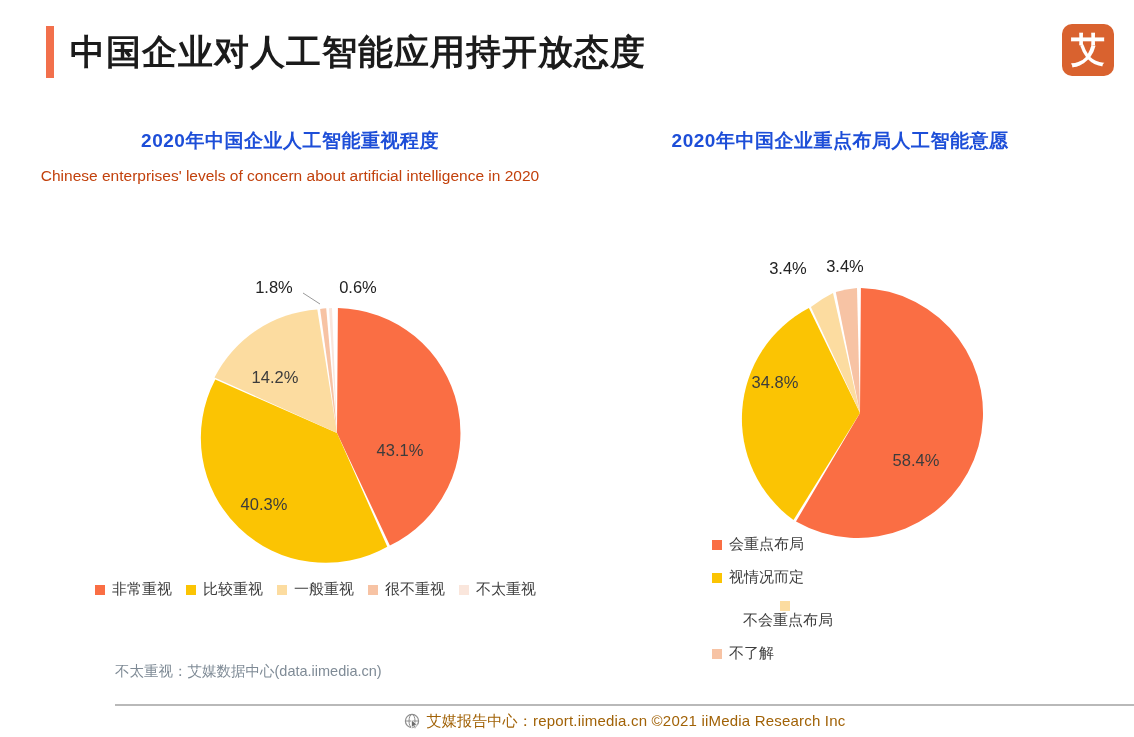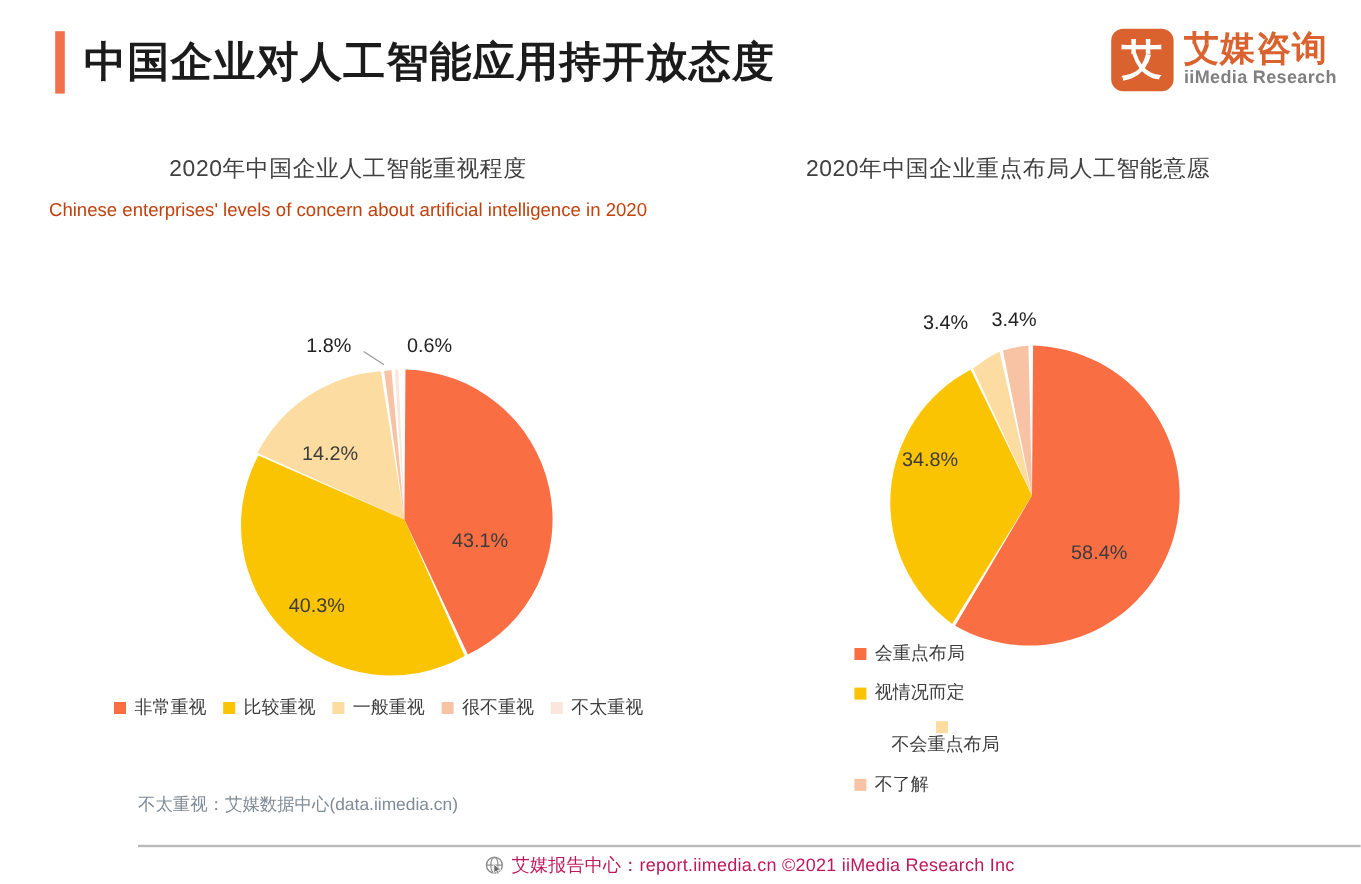--- a/index.html
+++ b/index.html
@@ -33,21 +33,21 @@
   .logo-cn { font-size:29px; font-weight:bold; color:#D9622F; line-height:30px; letter-spacing:1px; }
   .logo-en { font-size:15px; font-weight:bold; color:#808080; line-height:18px; letter-spacing:0.3px; }
 
   
   .panel { position:absolute; top:110px; width:540px; height:560px; }
   .panel-left  { left:20px; }
   .panel-right { left:570px; }
 
   .chart-title {
     position:absolute; left:0; top:18px; width:100%;
-    text-align:center; font-size:19px; font-weight:normal; color:#404040;
+    text-align:center; font-size:19px; font-weight:bold; color:#1d4ed8;
     letter-spacing:0.5px;
   }
   .chart-sub {
     position:absolute; left:20px; top:52px; width:500px;
     text-align:center; font-size:15.5px; color:#c2410c; line-height:28px;
   }
   .panel-right .chart-sub { left:2px; width:536px; font-size:15px; }
 
   
   .pie-wrap { position:absolute; }
@@ -74,40 +74,36 @@
   }
   .note-left  { left:115px; top:660px; }
   .note-right { left:578px; top:650px; }
 
   
   .footer { position:absolute; left:115px; bottom:0; width:1019px; height:33px; }
   .footer-rule { position:absolute; left:0; top:0; width:1019px; height:2px; background:#b9b9b9; }
   .footer-inner {
     position:absolute; left:0; top:2px; width:1019px; height:31px;
     display:flex; align-items:center; justify-content:center;
-    font-size:15px; color:#be185d;
+    font-size:15px; color:#a16207;
   }
   .globe-icon { position:relative; width:17px; height:17px; margin-right:6px; flex:0 0 auto; }
   .footer-text { letter-spacing:0.2px; }
 </style>
 </head>
 <body>
 
 <div id="page">
 
   <div class="header">
     <div class="title-bar"></div>
     <div class="main-title">中国企业对人工智能应用持开放态度</div>
 
     <div class="logo">
       <div class="logo-mark">艾</div>
-      <div class="logo-text">
-        <div class="logo-cn">艾媒咨询</div>
-        <div class="logo-en">iiMedia Research</div>
-      </div>
     </div>
   </div>
 
   <div class="panel panel-left">
     <div class="chart-title">2020年中国企业人工智能重视程度</div>
     <div class="chart-sub">Chinese enterprises' levels of concern about artificial intelligence in 2020</div>
 
     <div class="pie-wrap pie-left">
       <svg viewBox="0 0 290 290">
 

